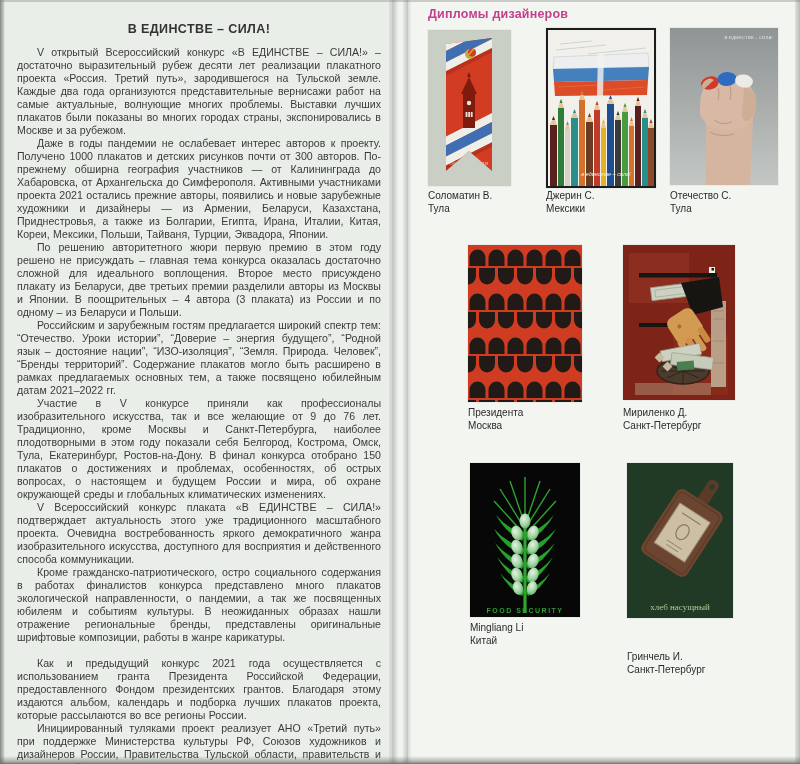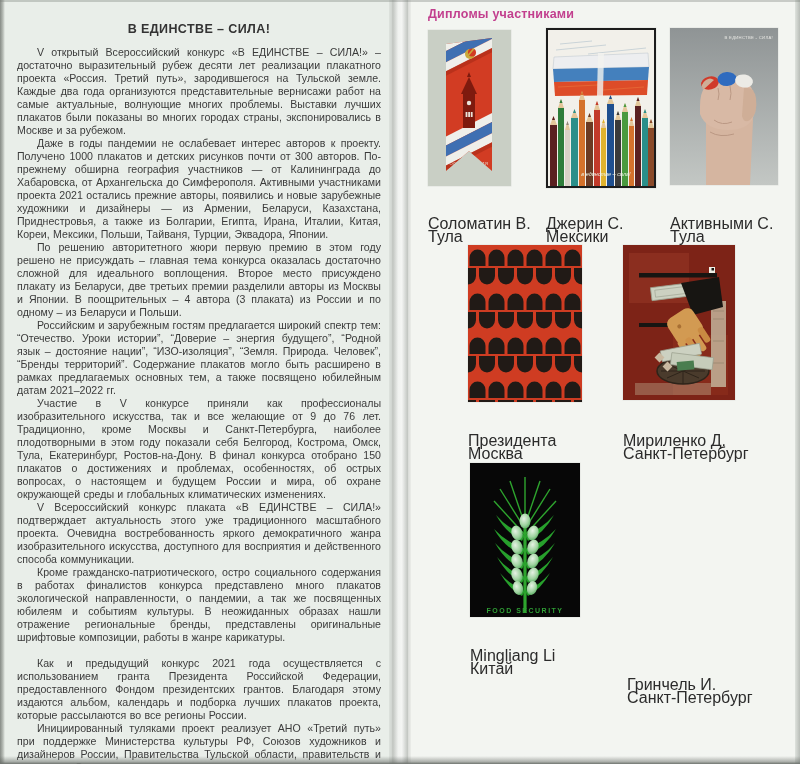--- a/index.html
+++ b/index.html
@@ -26,21 +26,21 @@
   
   .text-col{position:absolute;left:14px;right:11px;top:22px;color:#3b3b3b;}
   .doc-title{font-size:12.5px;font-weight:bold;letter-spacing:.4px;text-align:center;margin:0 0 10px 0;color:#333;}
   .text-col p{margin:0;font-size:10.6px;line-height:13px;text-align:justify;text-indent:20px;word-spacing:.4px;}
   .text-col p.gap{margin-top:13px;}
 
   
   .diplomas-heading{position:absolute;left:20px;top:7px;font-size:12.5px;letter-spacing:.2px;font-weight:bold;}
   .poster{position:absolute;box-shadow:0 0 0 .5px rgba(0,0,0,.08);}
   .poster svg{display:block;}
-  .cap{position:absolute;font-size:16px;line-height:12.8px;color:#2b2b2b;margin-top:28px;}
+  .cap{position:absolute;font-size:10px;line-height:12.8px;color:#2b2b2b;}
   .footer-note{position:absolute;left:0;top:677px;width:100%;text-align:center;font-size:10.5px;color:#2b2b2b;}
 </style>
 </head>
 <body>
 
 <div class="edge-left"></div>
 <div class="edge-top"></div>
 <div class="edge-bottom"></div>
 <div class="edge-right"></div>
 
@@ -55,21 +55,21 @@
     <p>V Всероссийский конкурс плаката «В ЕДИНСТВЕ – СИЛА!» подтверждает актуальность этого уже традиционного масштабного проекта. Очевидна востребованность яркого демократичного жанра изобразительного искусства, доступного для восприятия и действенного способа коммуникации.</p>
     <p>Кроме гражданско-патриотического, остро социального содержания в работах финалистов конкурса представлено много плакатов экологической направленности, о пандемии, а так же посвященных юбилеям и событиям культуры. В неожиданных образах нашли отражение региональные бренды, представлены оригинальные шрифтовые композиции, работы в жанре карикатуры.</p>
     <p class="gap">Как и предыдущий конкурс 2021 года осуществляется с использованием гранта Президента Российской Федерации, предоставленного Фондом президентских грантов. Благодаря этому издаются альбом, календарь и подборка лучших плакатов проекта, которые рассылаются во все регионы России.</p>
     <p>Инициированный туляками проект реализует АНО «Третий путь» при поддержке Министерства культуры РФ, Союзов художников и дизайнеров России, Правительства Тульской области, правительств и творческих Союзов многих регионов.</p>
   </div>
 </div>
 
 <div class="fold"></div>
 
 <div class="page-right">
-  <div class="diplomas-heading" style="color:#c23f8e">Дипломы участниками</div>
+  <div class="diplomas-heading" style="color:#c23f8e">Дипломы дизайнеров</div>
 
   <div class="poster" style="left:20px;top:30px">
     <svg width="83" height="156" viewBox="0 0 83 156">
       <rect width="83" height="156" fill="#c9cfc5"></rect>
       <defs>
         <clipPath id="ribbonClip">
             <polygon points="18,14 64,8 64,141 41,121 18,141"></polygon>
           </clipPath>
       </defs>
       <g clip-path="url(#ribbonClip)">
@@ -233,21 +233,21 @@
 
   <div class="cap" style="left:20px;top:190px">
     <div>Соломатин В.</div>
     <div>Тула</div>
   </div>
   <div class="cap" style="left:138px;top:190px">
     <div>Джерин С.</div>
     <div>Мексики</div>
   </div>
   <div class="cap" style="left:262px;top:190px">
-    <div>Активными С.</div>
+    <div>Отечество С.</div>
     <div>Тула</div>
   </div>
 
   <div class="poster" style="left:60px;top:245px">
     <svg width="114" height="157" viewBox="0 0 114 157">
       <defs>
         <pattern id="headsPat" width="19" height="44" patternUnits="userSpaceOnUse">
           <rect width="19" height="44" fill="#cf3c22"></rect>
           <path d="M1.5,21 v-8 a8,8.5 0 0 1 16,0 v8 z" fill="#211a16"></path>
           <path d="M-8,23 v8 a8,8.5 0 0 0 16,0 v-8 z" fill="#211a16"></path>
@@ -360,20 +360,40 @@
         <ellipse cx="63" cy="98" rx="5.5" ry="7.5" fill="url(#grain)" transform="rotate(18 63 98)"></ellipse>
         <ellipse cx="47" cy="112" rx="5.5" ry="7.5" fill="url(#grain)" transform="rotate(-18 47 112)"></ellipse>
         <ellipse cx="63" cy="112" rx="5.5" ry="7.5" fill="url(#grain)" transform="rotate(18 63 112)"></ellipse>
         <ellipse cx="48" cy="125" rx="5" ry="7" fill="url(#grain)" transform="rotate(-16 48 125)"></ellipse>
         <ellipse cx="62" cy="125" rx="5" ry="7" fill="url(#grain)" transform="rotate(16 62 125)"></ellipse>
       </g>
       <text x="55" y="150" text-anchor="middle" font-size="7" font-weight="bold" letter-spacing="1.5" fill="#2f9e35">FOOD SECURITY</text>
     </svg>
   </div>
 
+  <div class="poster" style="left:219px;top:463px">
+    <svg width="106" height="155" viewBox="0 0 106 155">
+      <rect width="106" height="155" fill="#24402a"></rect>
+      <rect width="106" height="155" fill="#1a3120" opacity=".35"></rect>
+      <g transform="rotate(33 55 70)">
+        <rect x="49" y="8" width="12" height="28" rx="5" fill="#5a3a28"></rect>
+        <circle cx="55" cy="15" r="2.5" fill="#24402a"></circle>
+        <rect x="28" y="32" width="54" height="76" rx="7" fill="#6b4530"></rect>
+        <rect x="31" y="35" width="48" height="70" rx="5" fill="none" stroke="#54331f" stroke-width="1" opacity=".7"></rect>
+      </g>
+      <g transform="rotate(33 55 70)">
+        <rect x="37" y="46" width="36" height="47" fill="#cdbfa4" stroke="#a3937a" stroke-width="1"></rect>
+        <ellipse cx="55" cy="69" rx="6" ry="8" fill="none" stroke="#8a7a5f" stroke-width="1.2"></ellipse>
+        <line x1="44" y1="53" x2="66" y2="53" stroke="#8a7a5f" stroke-width="1"></line>
+        <line x1="46" y1="84" x2="64" y2="84" stroke="#8a7a5f" stroke-width=".8"></line>
+        <line x1="48" y1="88" x2="62" y2="88" stroke="#8a7a5f" stroke-width=".8"></line>
+      </g>
+      <text x="53" y="147" text-anchor="middle" font-size="9" fill="#b5c79a" font-family="'Liberation Serif', serif">хлеб насущный</text>
+    </svg>
+  </div>
 
   <div class="cap" style="left:62px;top:622px">
     <div>Mingliang Li</div>
     <div>Китай</div>
   </div>
   <div class="cap" style="left:219px;top:651px">
     <div>Гринчель И.</div>
     <div>Санкт-Петербург</div>
   </div>
 

